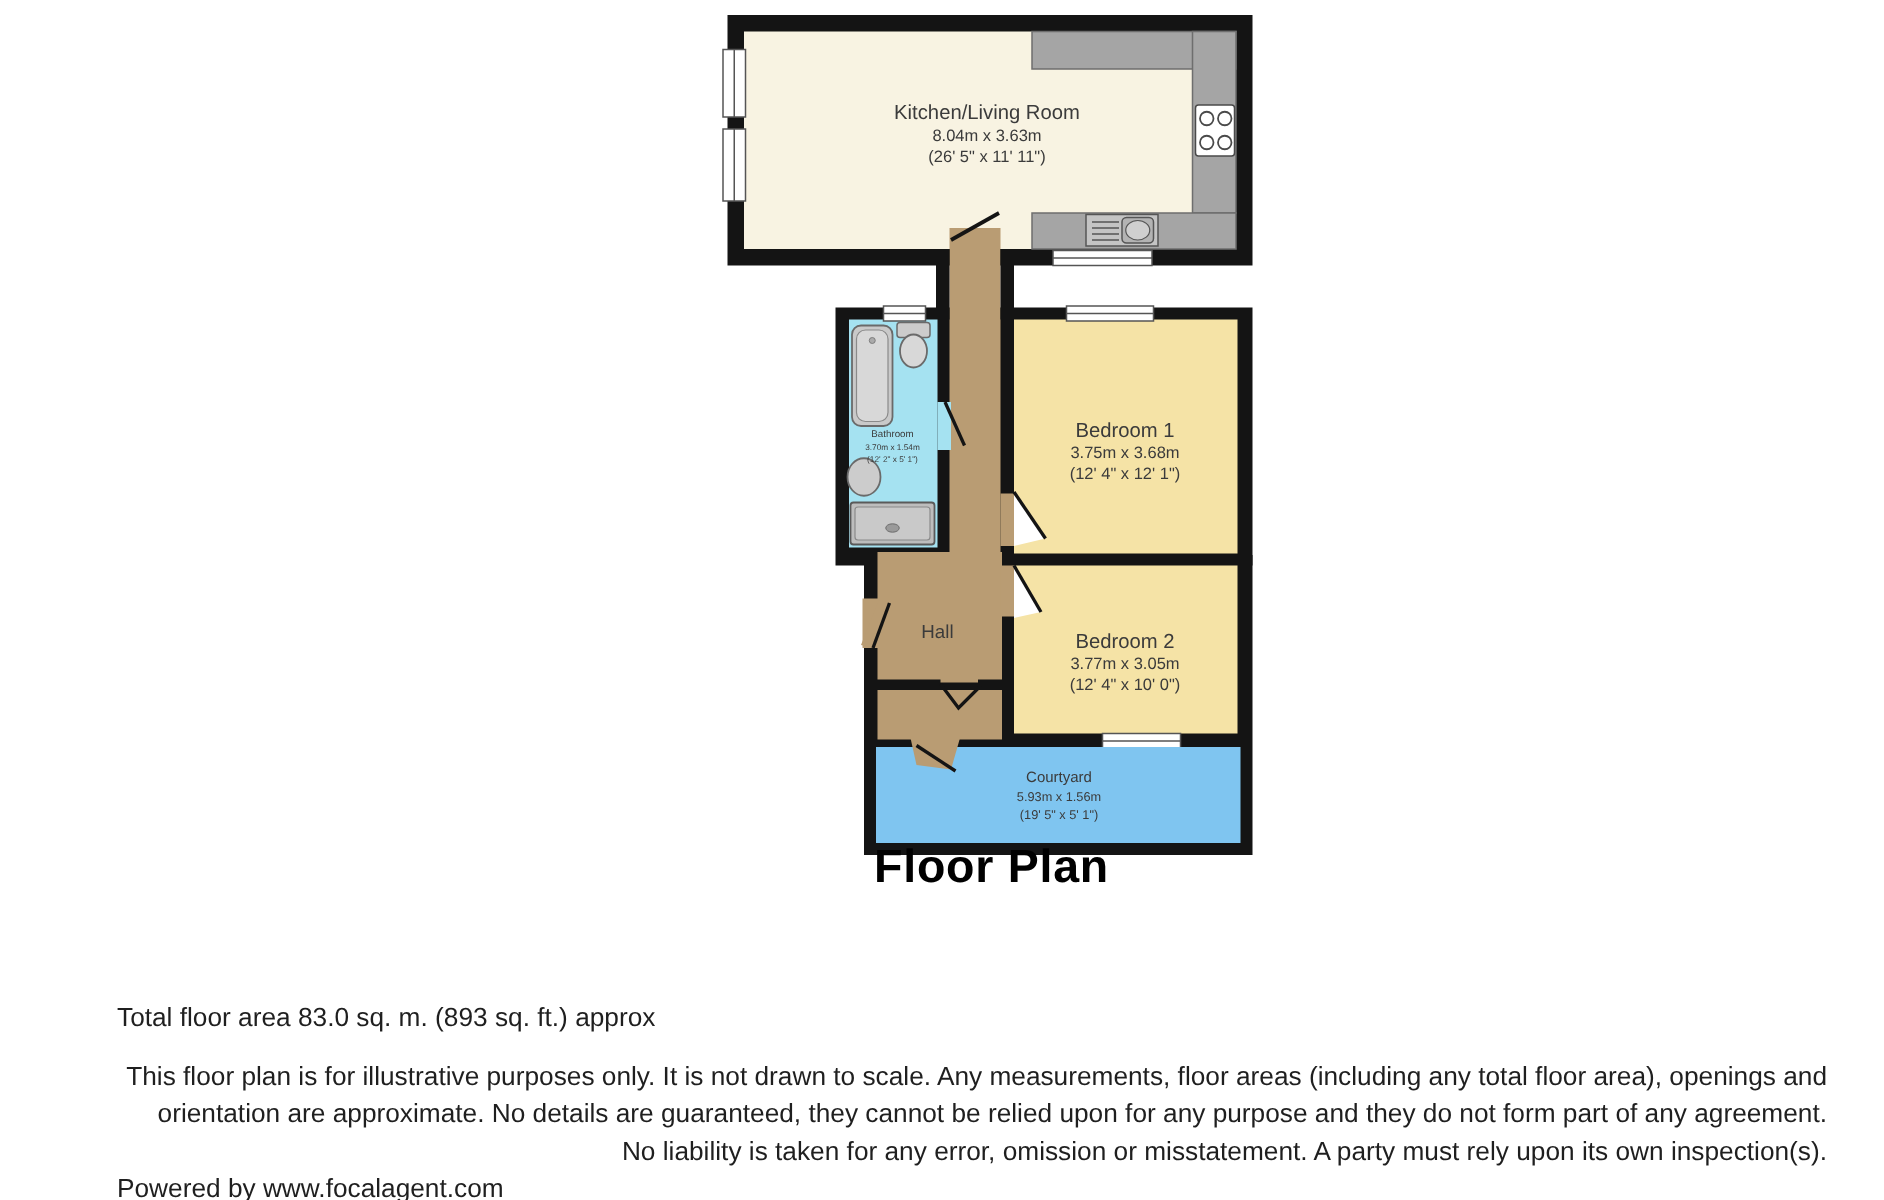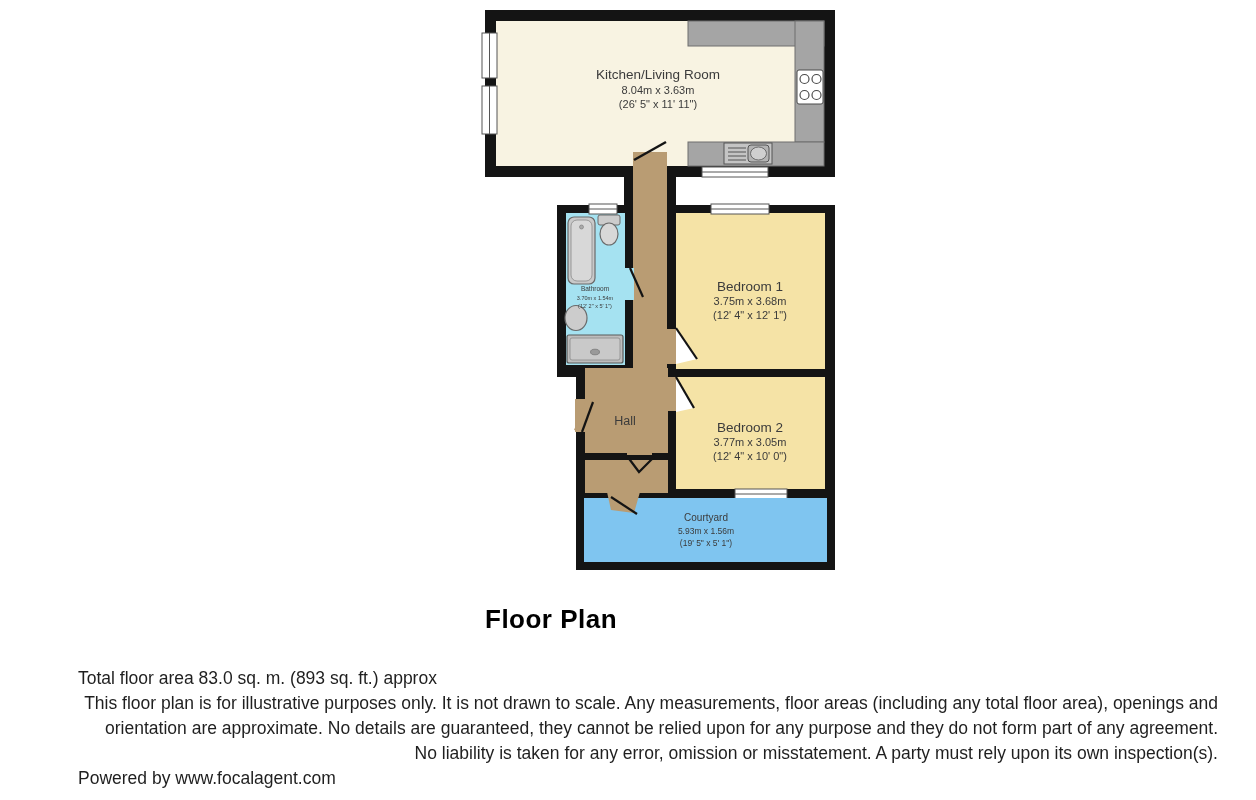--- a/index.html
+++ b/index.html
@@ -9,28 +9,28 @@
   }
   #plan-svg{position:absolute;left:0;top:0;}
   .room-name{font-size:13.5px;fill:#3b3b3b;}
   .room-dims{font-size:11px;fill:#3b3b3b;}
   .room-name-sm{font-size:10px;fill:#3b3b3b;}
   .room-dims-sm{font-size:8.5px;fill:#3b3b3b;}
   .room-name-xs{font-size:6.5px;fill:#3b3b3b;}
   .room-dims-xs{font-size:5.5px;fill:#3b3b3b;}
   .hall-name{font-size:12.5px;fill:#3b3b3b;}
   #plan-title{
-    position:absolute;left:485px;top:604px;width:352px;
-    font-size:26px;font-weight:bold;color:#000;letter-spacing:0.5px;
+    position:absolute;left:485px;top:560px;width:352px;text-align:center;
+    font-size:31px;font-weight:bold;color:#000;letter-spacing:0.5px;
   }
   #footer{
     position:absolute;left:78px;top:666px;width:1140px;
     font-size:17.5px;line-height:25px;color:#1f1f1f;
   }
-  #total-area{}
+  #total-area{margin-bottom:14px;}
   #disclaimer{margin:0;text-align:right;}
   #powered-by{margin:0;}
 </style>
 </head>
 <body>
 
 <svg id="plan-svg" width="1256" height="645" viewBox="0 0 1256 645">
 
   <g>
     <rect x="485" y="10" width="350" height="167" fill="#141414"></rect>

